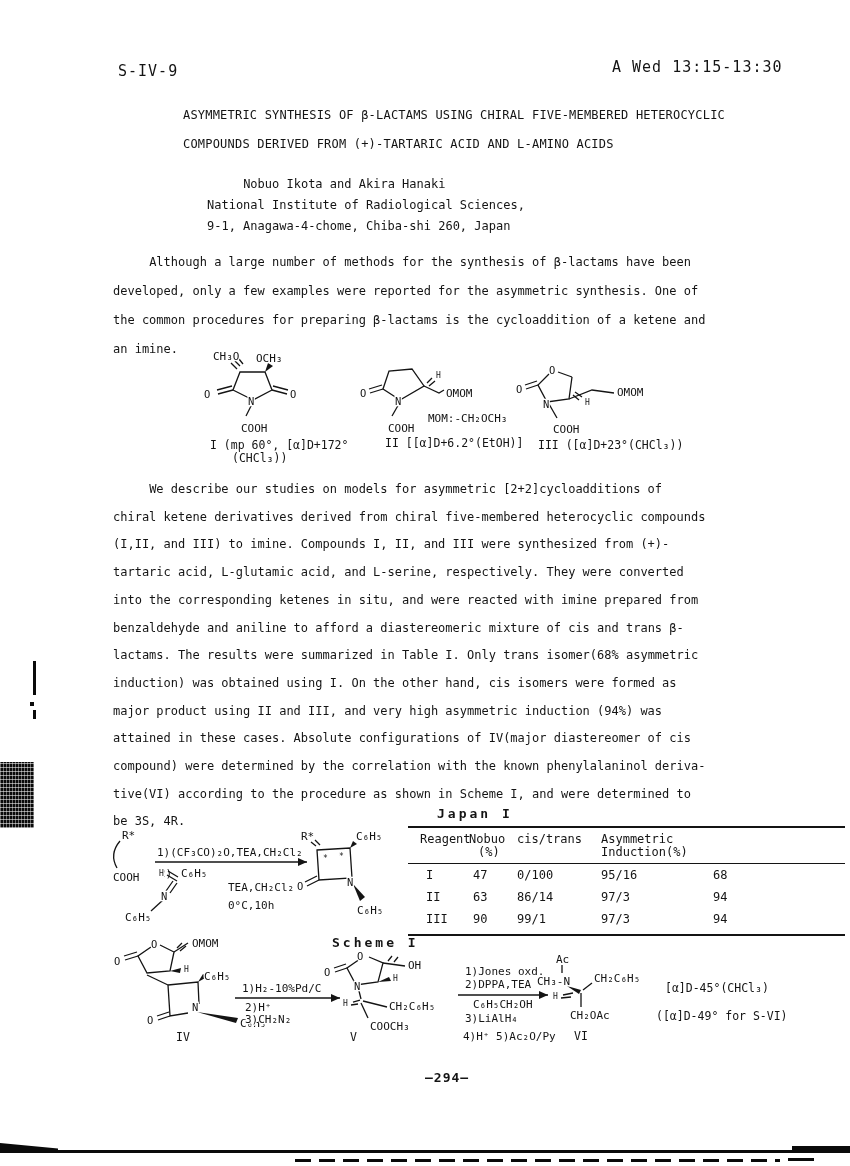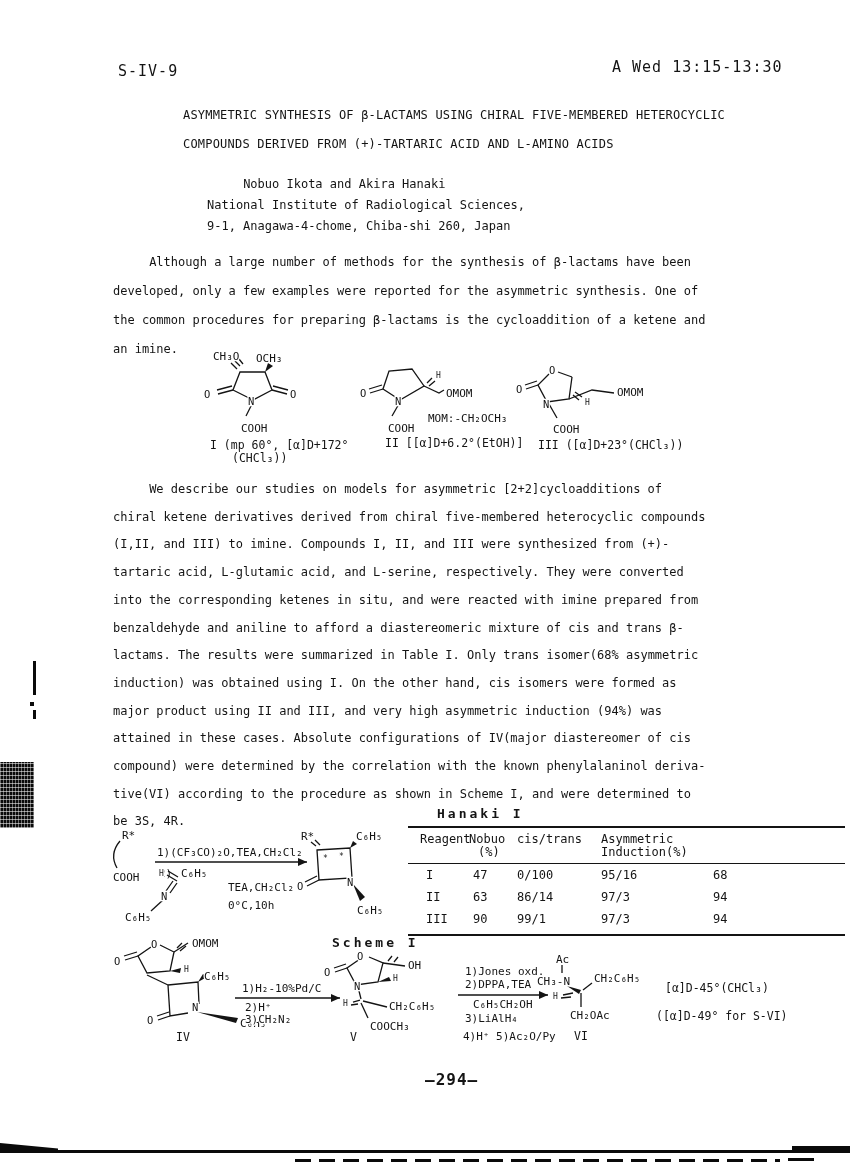--- a/index.html
+++ b/index.html
@@ -126,21 +126,21 @@
 into the corresponding ketenes </span><span class="u">in situ</span><span>, and were reacted with imine prepared from
 benzaldehyde and aniline to afford a diastereomeric mixture of </span><span class="u">cis</span><span> and </span><span class="u">trans</span><span> β-
 lactams. The results were summarized in Table I. Only </span><span class="u">trans </span><span>isomer(68% asymmetric
 induction) was obtained using I. On the other hand, </span><span class="u">cis</span><span> isomers were formed as
 major product using II and III, and very high asymmetric induction (94%) was
 attained in these cases. Absolute configurations of IV(major diastereomer of </span><span class="u">cis</span><span>
 compound) were determined by the correlation with the known phenylalaninol deriva-
 tive(VI) according to the procedure as shown in Scheme I, and were determined to
 be 3S, 4R.</span></div>
 
-  <div class="abs table-title" style="left:437px;top:806px">Hanaki I</div>
+  <div class="abs table-title" style="left:437px;top:806px">Japan I</div>
   <div class="abs tbl" style="left:408px;top:826px">
     <div class="t-rule heavy"></div>
     <div class="t-head">
       <div class="c1">
           <div>Reagent</div>
         </div>
       <div class="c2">
           <div>Nobuo</div>
           <div class="sub">(%)</div>
         </div>
@@ -290,21 +290,21 @@
       <text class="f" x="437" y="57">CH₃-N</text>
       <text class="s" x="453" y="71">H</text>
       <text class="f" x="494" y="54">CH₂C₆H₅</text>
       <text class="f" x="470" y="91">CH₂OAc</text>
       <text class="lab" x="474" y="112">VI</text>
     </g>
     <text class="lab" x="565" y="64">[α]D-45°(CHCl₃)</text>
     <text class="lab" x="556" y="92">([α]D-49° for S-VI)</text>
   </svg>
 
-  <div class="abs" style="left:425px;top:1070px;font-size:16px;font-weight:bold;letter-spacing:1px">—294—</div>
+  <div class="abs" style="left:425px;top:1070px;font-size:13px;font-weight:bold;letter-spacing:1px">—294—</div>
 
   <div class="abs ink" style="left:33px;top:661px;width:3px;height:34px"></div>
   <div class="abs ink" style="left:30px;top:702px;width:4px;height:4px"></div>
   <div class="abs ink" style="left:33px;top:710px;width:3px;height:9px"></div>
   <div class="abs blob" style="left:0;top:762px;width:34px;height:66px"></div>
   <div class="abs wedge-left" style="left:0;top:1143px;width:58px;height:8px"></div>
   <div class="abs ink" style="left:0;top:1150px;width:850px;height:3px"></div>
   <div class="abs ink" style="left:792px;top:1146px;width:58px;height:6px"></div>
   <div class="abs dashes" style="left:295px;top:1159px;width:485px;height:3px"></div>
   <div class="abs ink" style="left:788px;top:1158px;width:26px;height:3px"></div>

